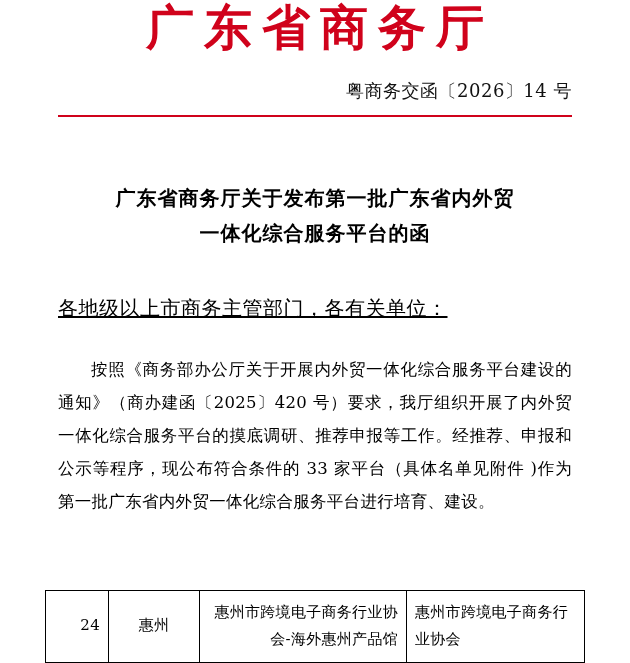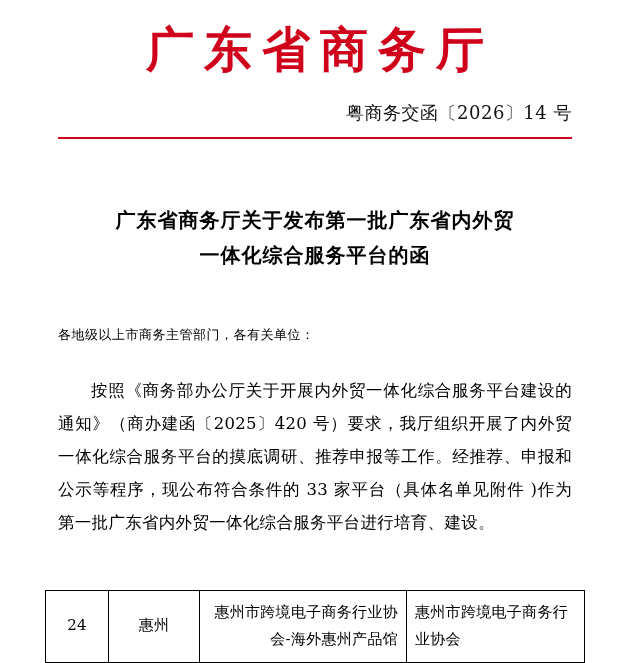--- a/index.html
+++ b/index.html
@@ -19,21 +19,20 @@
     position: relative;
     width: 630px;
     height: 663px;
     box-sizing: border-box;
     padding: 0 58px;
   }
 
   
   .letterhead {
     text-align: center;
-    padding-top: 22px;
   }
   .letterhead-title {
     color: #d0021b;
     font-family: "DejaVu Serif", "Liberation Serif", serif;
     font-weight: bold;
     font-size: 48px;
     letter-spacing: 10px;
     line-height: 1.15;
     text-indent: 10px;
     white-space: nowrap;
@@ -62,24 +61,25 @@
     font-weight: bold;
     line-height: 1.75;
     letter-spacing: 1px;
   }
   .doc-title .line2 {
     display: block;
   }
 
   
   .salutation {
-    margin-top: 50px;
-    font-size: 13px;
+    margin-top: 38px;
+    font-size: 20px;
     line-height: 1.9;
     letter-spacing: 0.5px;
+    text-decoration: underline;
   }
   .body-para {
     margin-top: 26px;
     font-size: 16.5px;
     line-height: 2.0;
     letter-spacing: 0.3px;
     text-align: justify;
     text-indent: 2em;
   }
 
@@ -96,21 +96,21 @@
     table-layout: fixed;
   }
   table.listing td {
     border: 1px solid #000000;
     font-size: 15px;
     line-height: 1.85;
     padding: 8px 8px;
     vertical-align: middle;
     letter-spacing: 0.3px;
   }
-  td.col-idx { width: 46px; text-align: center; }
+  td.col-idx { width: 46px; text-align: right; }
   td.col-city { width: 74px; text-align: center; }
   td.col-platform { width: 190px; text-align: right; }
   td.col-org { text-align: left; }
 </style>
 </head>
 <body>
 
 <div class="page">
 
   <div class="letterhead">

